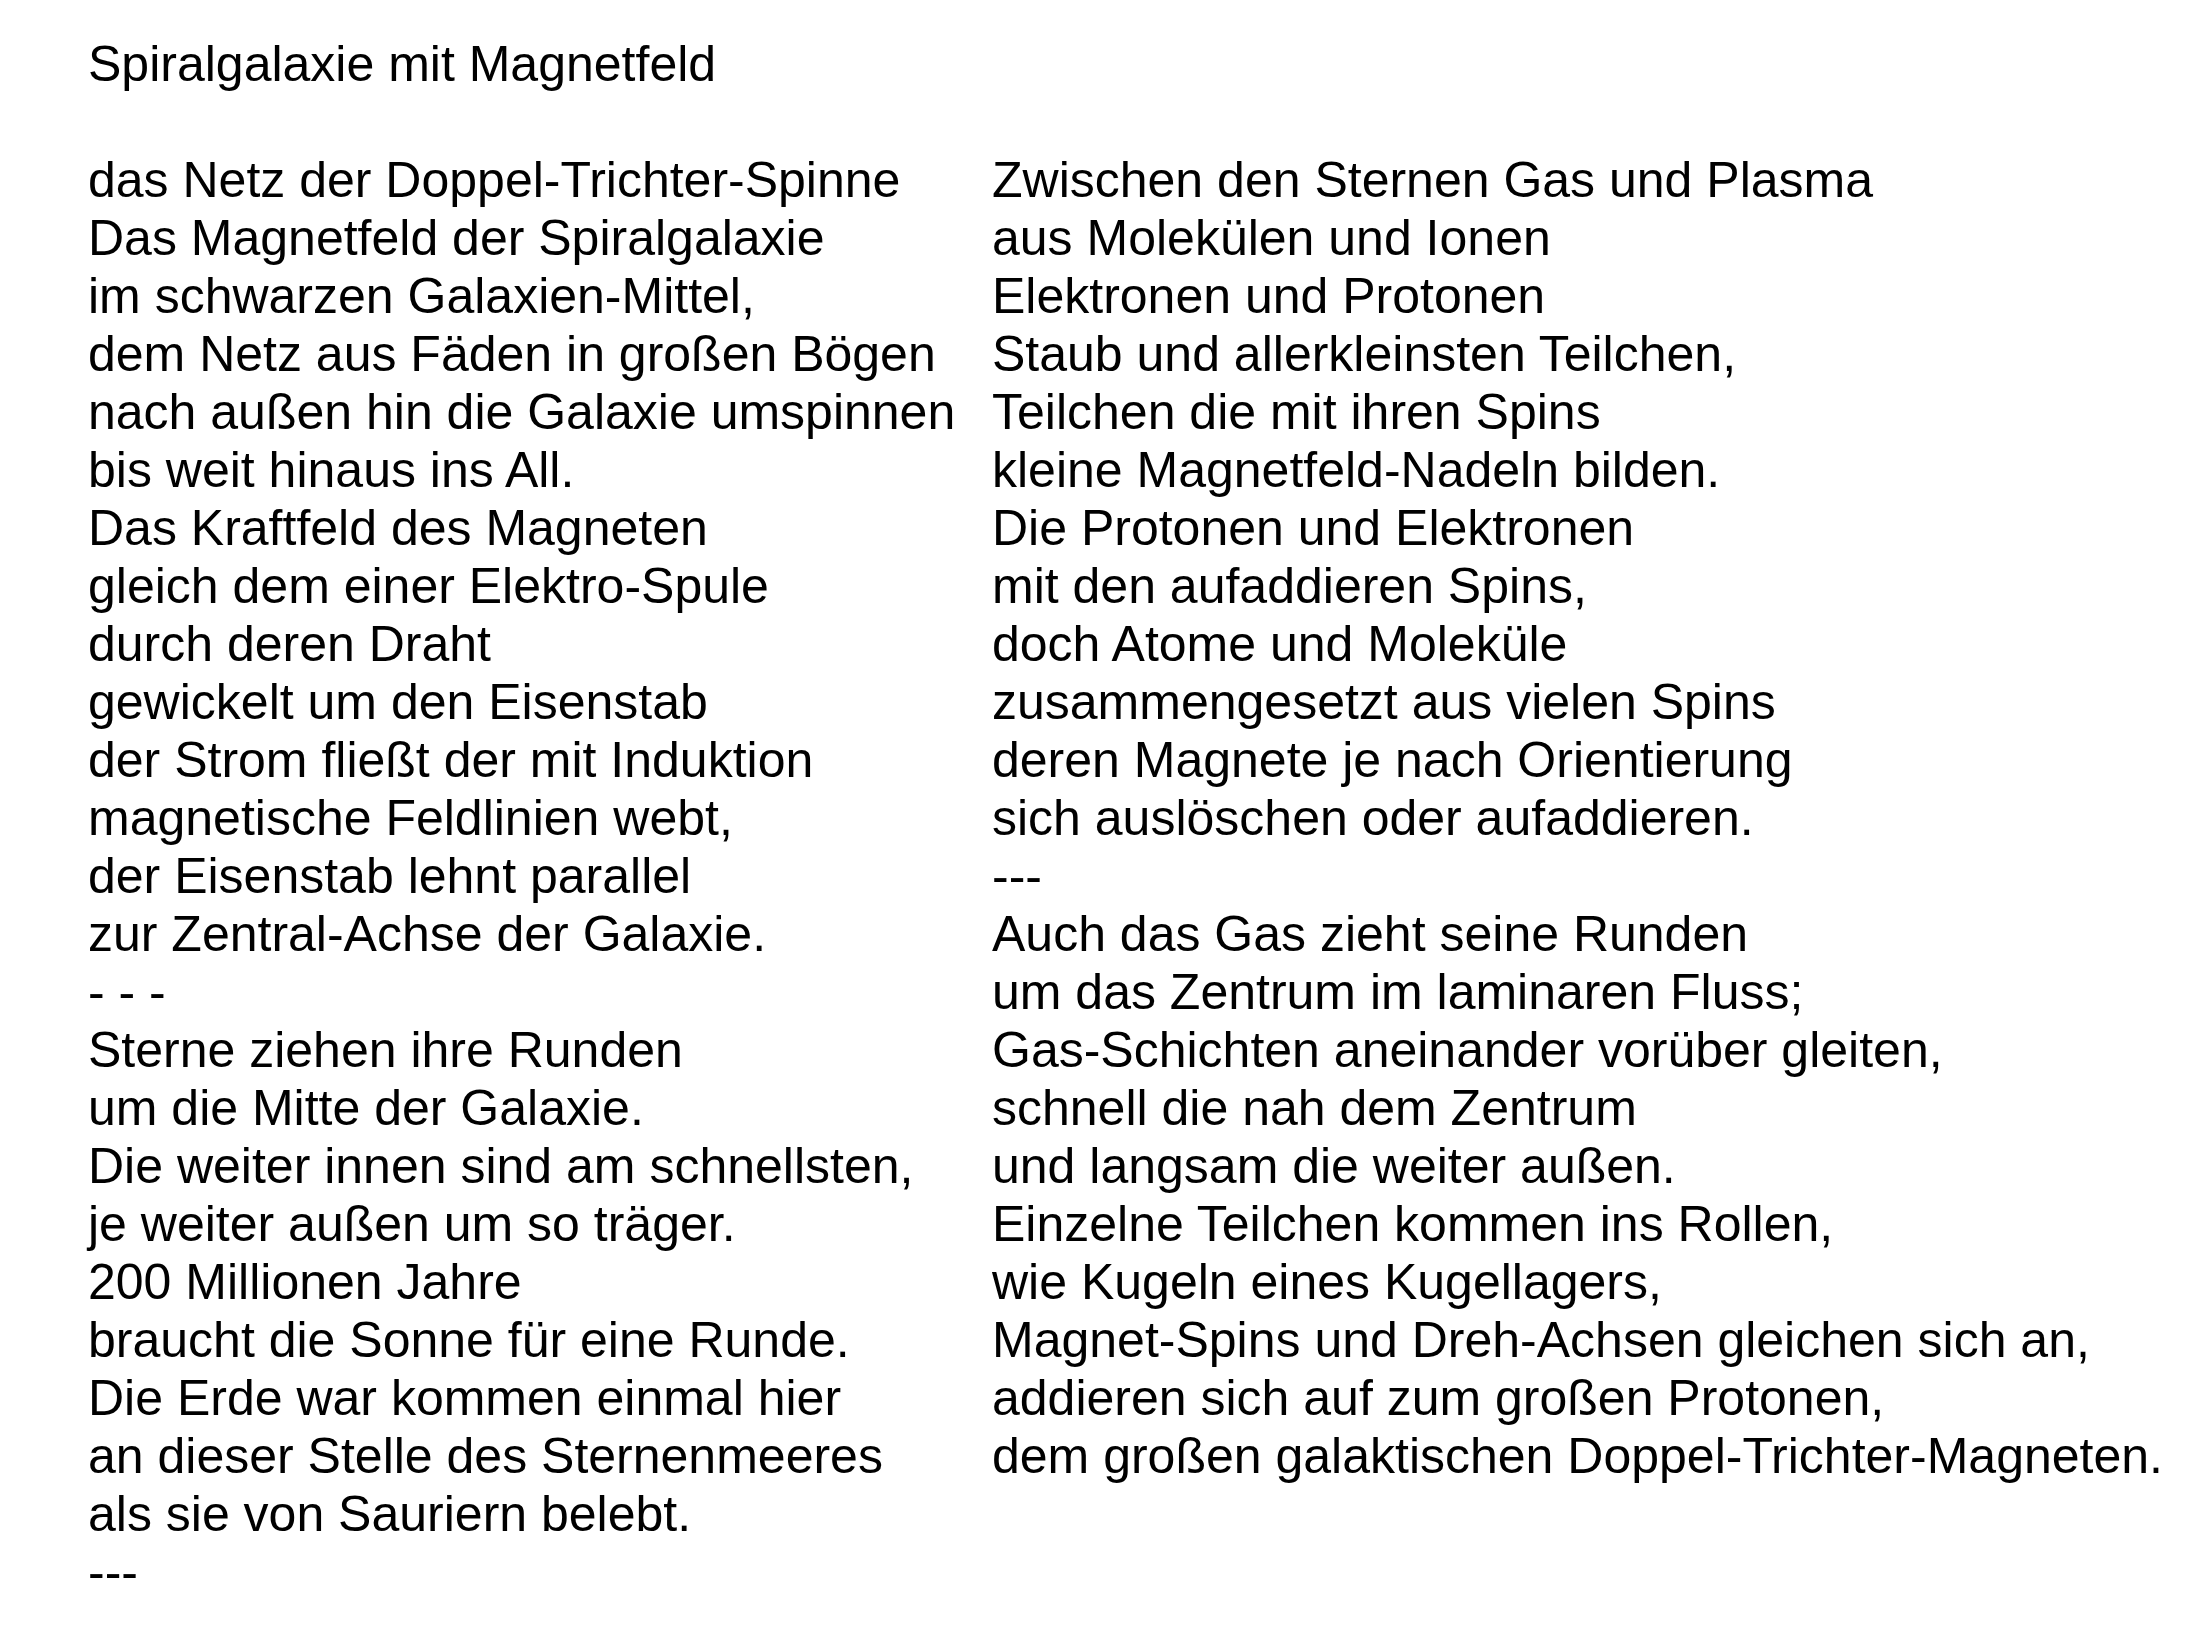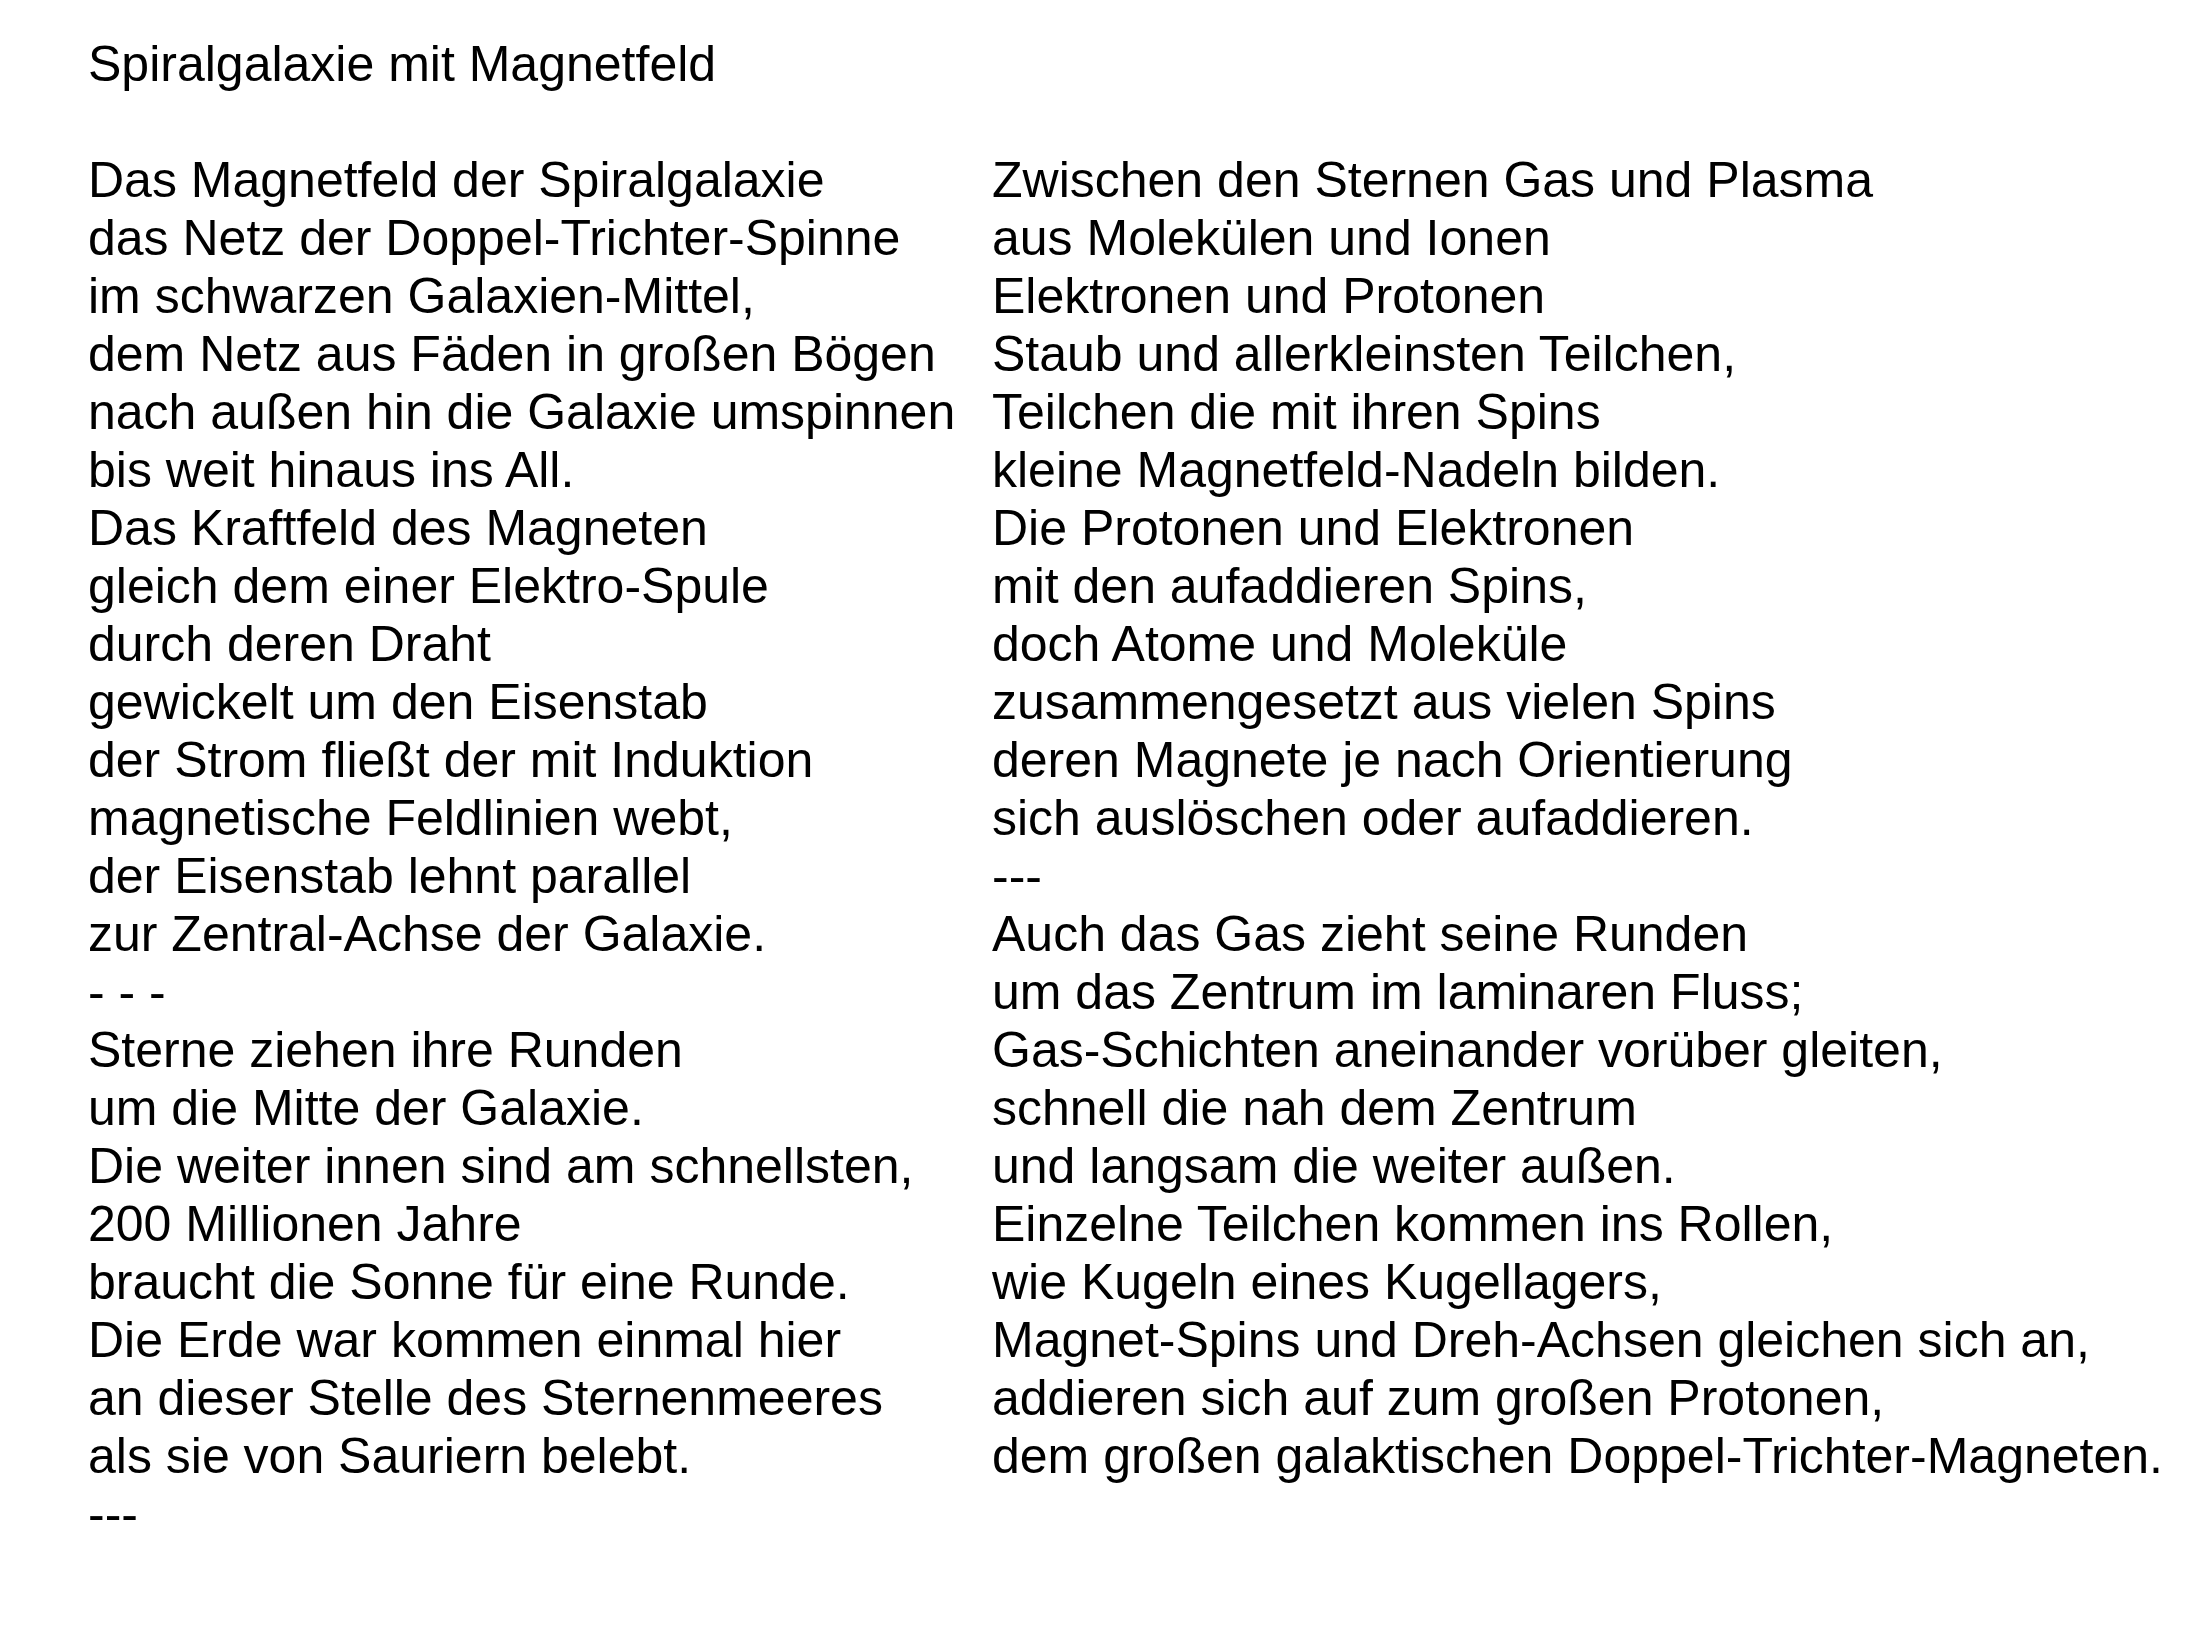--- a/index.html
+++ b/index.html
@@ -23,38 +23,39 @@
   .col-right { flex: 1 1 auto; }
 </style>
 </head>
 <body>
 
 <div class="page">
   <div class="line title">Spiralgalaxie mit Magnetfeld</div>
   <div class="spacer"></div>
   <div class="cols">
     <div class="col-left">
+        <div class="line">das Netz der Doppel-Trichter-Spinne</div>
         <div class="line">Das Magnetfeld der Spiralgalaxie</div>
-        <div class="line">das Netz der Doppel-Trichter-Spinne</div>
         <div class="line">im schwarzen Galaxien-Mittel,</div>
         <div class="line">dem Netz aus Fäden in großen Bögen</div>
         <div class="line">nach außen hin die Galaxie umspinnen</div>
         <div class="line">bis weit hinaus ins All.</div>
         <div class="line">Das Kraftfeld des Magneten</div>
         <div class="line">gleich dem einer Elektro-Spule</div>
         <div class="line">durch deren Draht</div>
         <div class="line">gewickelt um den Eisenstab</div>
         <div class="line">der Strom fließt der mit Induktion</div>
         <div class="line">magnetische Feldlinien webt,</div>
         <div class="line">der Eisenstab lehnt parallel</div>
         <div class="line">zur Zentral-Achse der Galaxie.</div>
         <div class="line">- - -</div>
         <div class="line">Sterne ziehen ihre Runden</div>
         <div class="line">um die Mitte der Galaxie.</div>
         <div class="line">Die weiter innen sind am schnellsten,</div>
+        <div class="line">je weiter außen um so träger.</div>
         <div class="line">200 Millionen Jahre</div>
         <div class="line">braucht die Sonne für eine Runde.</div>
         <div class="line">Die Erde war kommen einmal hier</div>
         <div class="line">an dieser Stelle des Sternenmeeres</div>
         <div class="line">als sie von Sauriern belebt.</div>
         <div class="line">---</div>
       </div>
     <div class="col-right">
         <div class="line">Zwischen den Sternen Gas und Plasma</div>
         <div class="line">aus Molekülen und Ionen</div>

